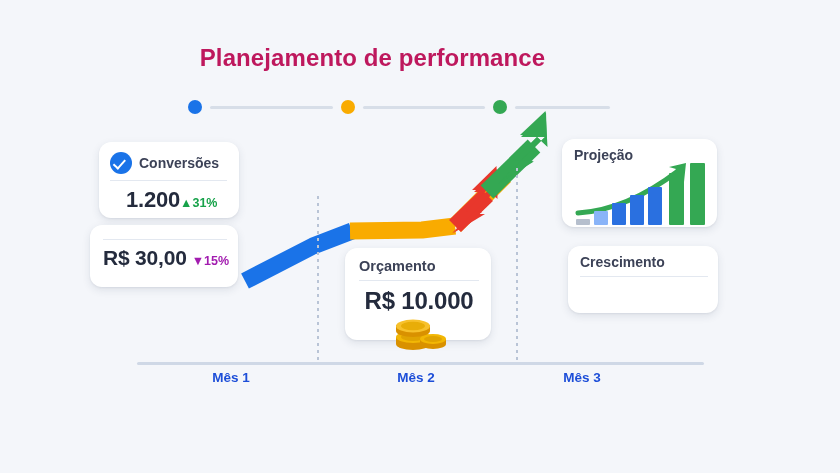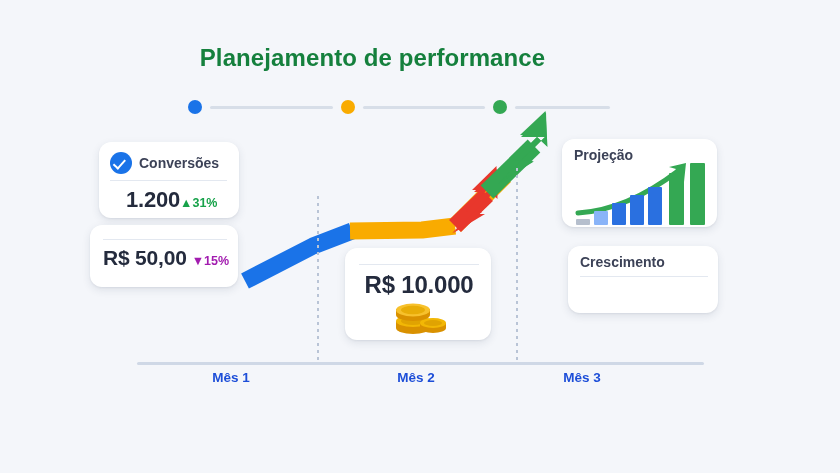--- a/index.html
+++ b/index.html
@@ -26,21 +26,21 @@
 
   
   #page-title {
     position: absolute;
     left: 0;
     top: 44px;
     width: 745px;
     text-align: center;
     font-size: 24px;
     font-weight: bold;
-    color: #15803d;
+    color: #be185d;
     letter-spacing: 0.1px;
   }
 
   
   #stepper {
     position: absolute;
     left: 188px;
     top: 98px;
     width: 430px;
     height: 18px;
@@ -305,26 +305,27 @@
     <div class="card-rule"></div>
     <div class="val-row">
       <span class="card-value">1.200</span>
       <span class="delta up"><span>▲</span><span>31%</span></span>
     </div>
   </div>
 
   <div class="card" id="card-cpa">
     <div class="card-rule"></div>
     <div class="val-row">
-      <span class="card-value">R$ 50,00</span>
+      <span class="card-value">R$ 30,00</span>
       <span class="delta down"><span>▼</span><span>15%</span></span>
     </div>
   </div>
 
   <div class="card" id="card-orcamento">
+    <div class="card-title">Orçamento</div>
     <div class="card-rule"></div>
     <div class="card-value">R$ 10.000</div>
     <div id="coin-stack">
       <svg width="58" height="34" viewBox="0 0 58 34" aria-hidden="true">
         <ellipse cx="23" cy="27" rx="17" ry="6" fill="#d99100"></ellipse>
         <rect x="6" y="20" width="34" height="7" fill="#d99100"></rect>
         <ellipse cx="23" cy="20" rx="17" ry="6" fill="#f2b705"></ellipse>
         <ellipse cx="23" cy="20" rx="12" ry="4" fill="#e0a302"></ellipse>
         <ellipse cx="43" cy="27" rx="13" ry="5" fill="#d99100"></ellipse>
         <rect x="30" y="22" width="26" height="5" fill="#d99100"></rect>

